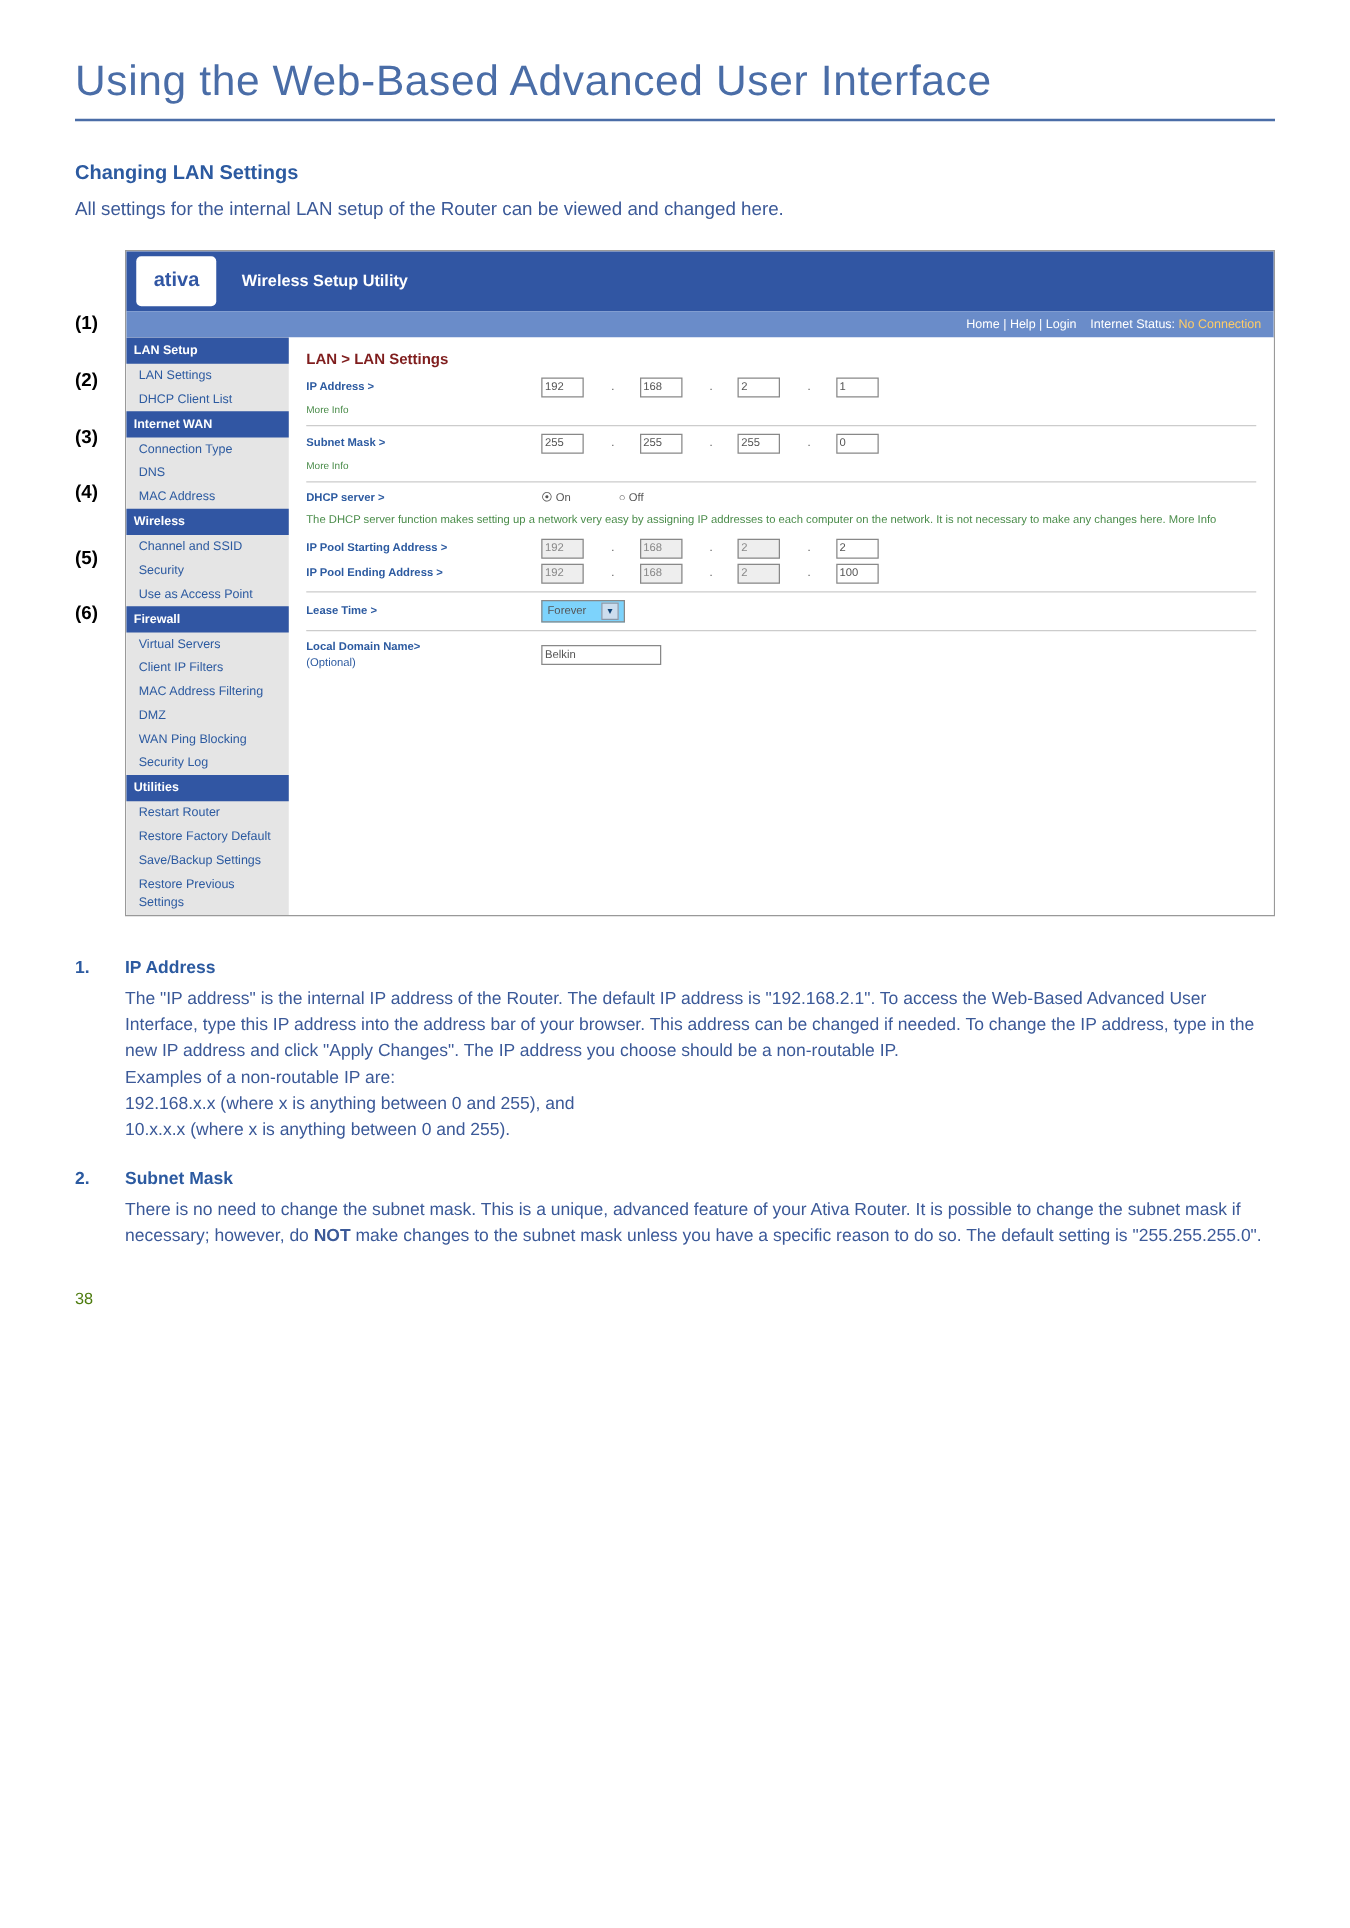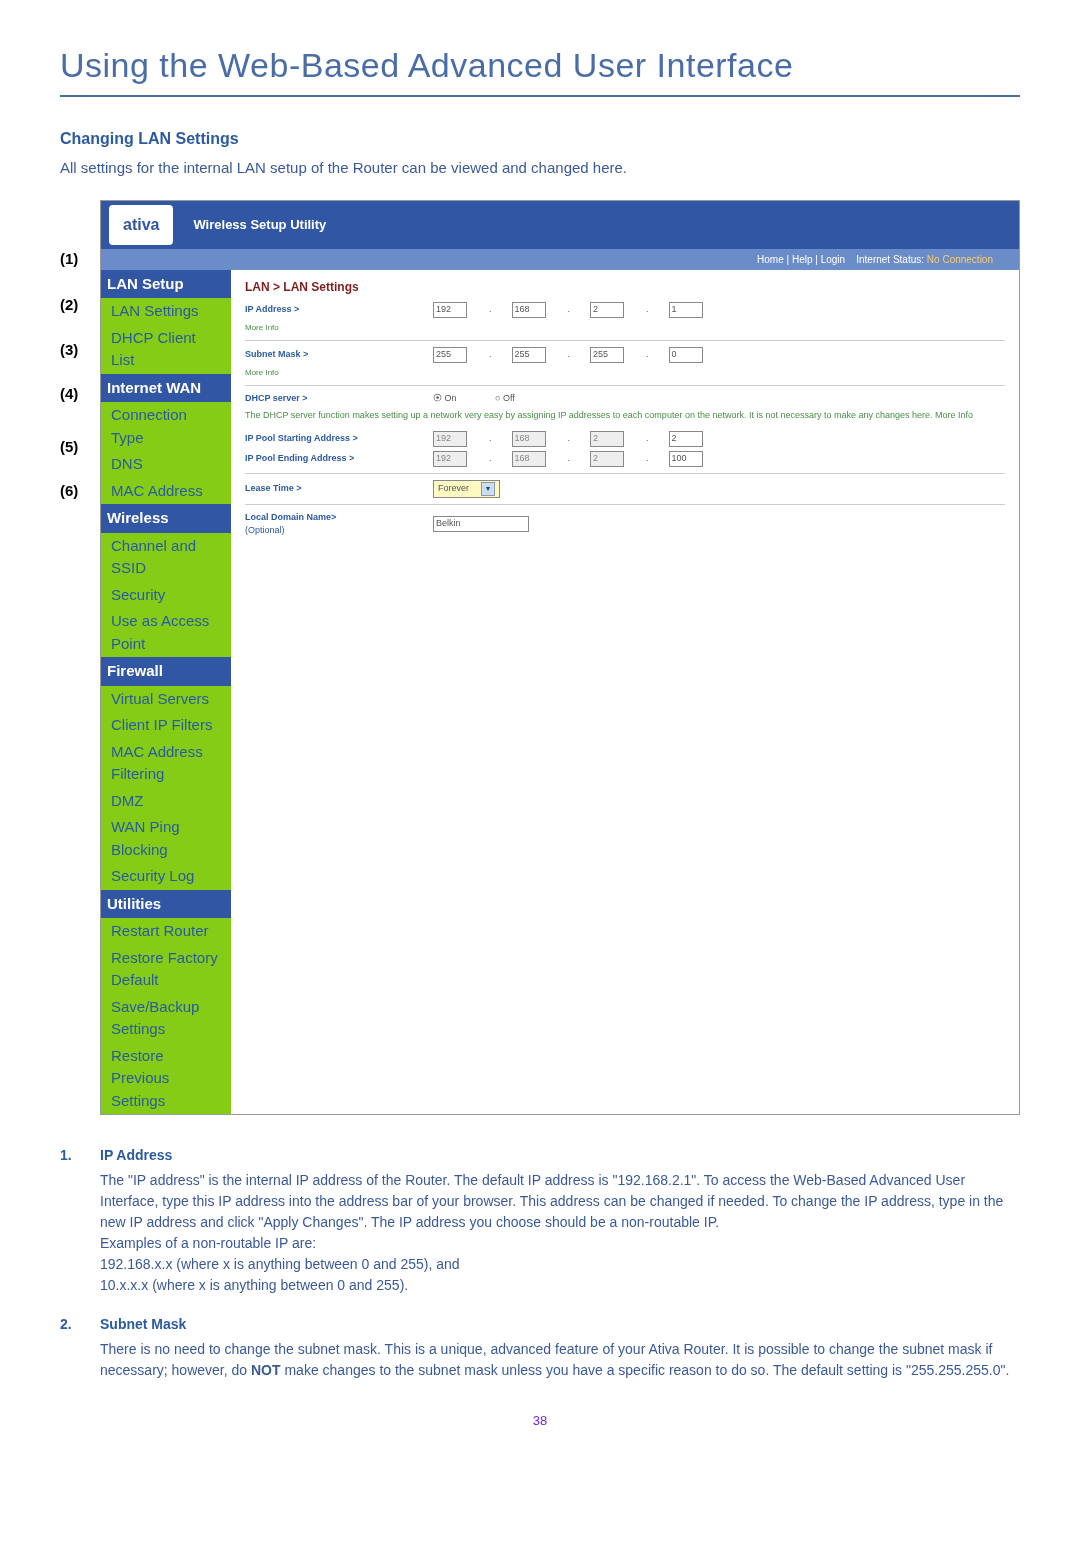--- a/index.html
+++ b/index.html
@@ -75,32 +75,32 @@
   .ss-header-title {
     color: #fff;
     font-size: 13px;
     font-weight: bold;
     margin-left: 20px;
   }
   .ss-topbar {
     background: #6a8cc9;
     color: #fff;
     text-align: right;
-    padding: 3px 26px;
+    padding: 3px 10px;
     font-size: 10px;
   }
   .ss-topbar .status-no { color: #ffcc66; }
   .ss-body {
     display: flex;
     background: #fff;
   }
   .ss-sidebar {
     width: 130px;
-    background: #84cc16;
-    font-size: 15px;
+    background: #e5e5e5;
+    font-size: 10px;
   }
   .ss-side-head {
     background: #3156a3;
     color: #fff;
     font-weight: bold;
     padding: 3px 6px;
   }
   .ss-side-item {
     color: #2c5aa0;
     padding: 2px 10px;
@@ -150,21 +150,21 @@
   .ss-moreinfo { color: #4a8c4a; font-size: 8px; }
   .ss-divider { border-top: 1px solid #ccc; margin: 6px 0; }
   .ss-radio { font-size: 9px; color: #555; }
   .ss-select {
     border: 1px solid #888;
     font-size: 9px;
     padding: 1px 4px;
     display: inline-flex;
     align-items: center;
     gap: 12px;
-    background: #fef9c3;
+    background: #7dd3fc;
   }
   .ss-chev {
     width: 12px;
     height: 12px;
     background: #cde;
     border: 1px solid #89a;
     display: inline-flex;
     align-items: center;
     justify-content: center;
     font-size: 8px;
@@ -192,23 +192,23 @@
     font-size: 14px;
     margin-bottom: 4px;
   }
   .item-body {
     font-size: 14px;
     color: #3b5998;
     line-height: 1.5;
   }
   .item-body .strong { font-weight: bold; }
   .page-num {
-    text-align: center;
+    text-align: left;
     font-size: 13px;
-    color: #6d28d9;
+    color: #4d7c0f;
     margin-top: 30px;
   }
 </style>
 </head>
 <body>
 
 <div class="page-title">Using the Web-Based Advanced User Interface</div>
 <div class="title-underline"></div>
 
 <div class="section-heading">Changing LAN Settings</div>

